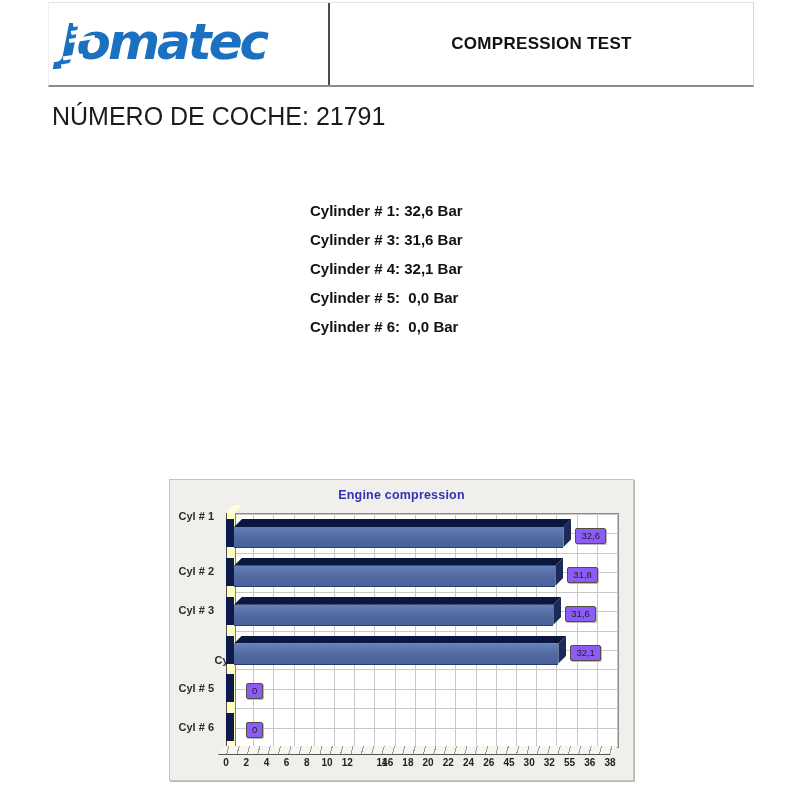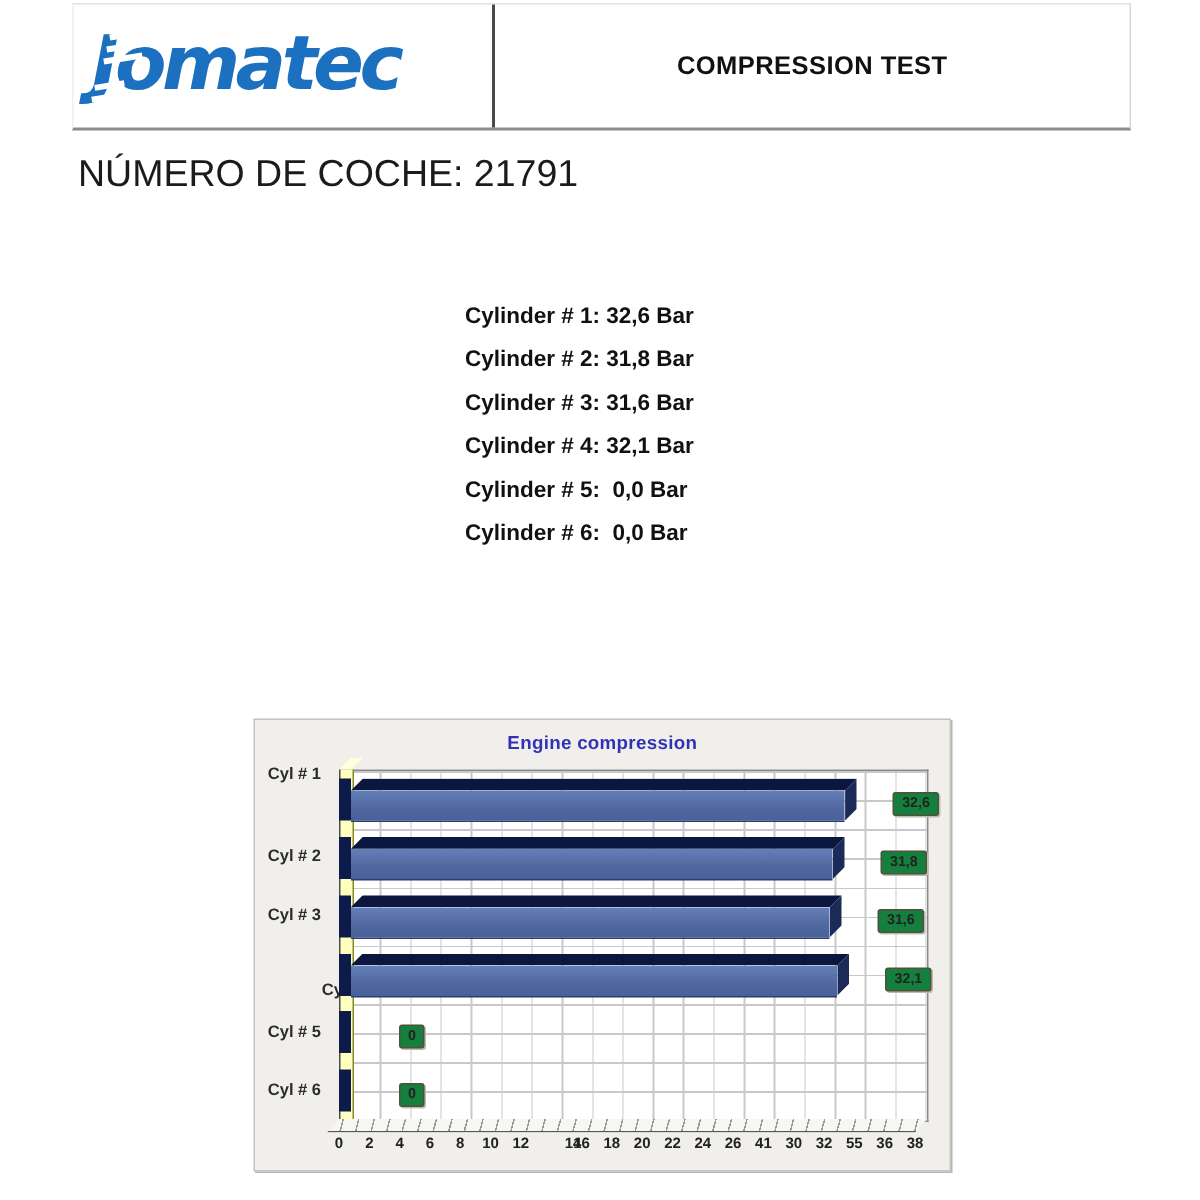--- a/index.html
+++ b/index.html
@@ -63,24 +63,23 @@
   }
   .bar-stub{position:absolute;background:#0d1b4a;}
   .bar-top{position:absolute;background:#0b173f;clip-path:polygon(8px 0,100% 0,calc(100% - 8px) 100%,0 100%);}
   .bar-face{
     position:absolute;height:20px;
     background:linear-gradient(#647fb9 0%,#52699f 55%,#47619c 100%);
     border-bottom:1px solid #2c3d6e;
   }
   .bar-right{position:absolute;background:#1b2a57;clip-path:polygon(100% 0,100% calc(100% - 8px),0 100%,0 8px);}
   .value-box{
-    position:absolute;background:#15803d;border:1px solid #50503c;border-radius:2px;
-    font-size:9.5px;font-weight:bold;color:#222;padding:2px 5px;line-height:10px;
+    position:absolute;background:#8b5cf6;border:1px solid #50503c;border-radius:2px;
+    font-size:9.5px;font-weight:normal;color:#222;padding:2px 5px;line-height:10px;
     box-shadow:1px 1px 0 #bdbcae;
-    margin-left:20px;
   }
   .x-tick{
     position:absolute;width:24px;text-align:center;
     font-size:10px;font-weight:bold;color:#222;
   }
 </style>
 </head>
 <body>
 
 <div class="header-box">
@@ -96,21 +95,20 @@
   <div class="header-divider"></div>
   <div class="title-cell">
     <span class="report-title">COMPRESSION TEST</span>
   </div>
 </div>
 
 <div class="car-number">NÚMERO DE COCHE: 21791</div>
 
 <div class="readings">
     <div class="reading-line">Cylinder # 1: 32,6 Bar</div>
-    <div class="reading-line">Cylinder # 2: 31,8 Bar</div>
     <div class="reading-line">Cylinder # 3: 31,6 Bar</div>
     <div class="reading-line">Cylinder # 4: 32,1 Bar</div>
     <div class="reading-line">Cylinder # 5:  0,0 Bar</div>
     <div class="reading-line">Cylinder # 6:  0,0 Bar</div>
   </div>
 
 <div class="chart-panel">
   <div class="chart-title">Engine compression</div>
   <div id="chart-body">
       <div class="backwall" style="left: 56px; top: 33px; width: 392px; height: 233px; background-image: repeating-linear-gradient(90deg, rgb(200, 200, 200) 0px, rgb(200, 200, 200) 1px, rgba(0, 0, 0, 0) 1px, rgba(0, 0, 0, 0) 20.2105px), repeating-linear-gradient(rgb(200, 200, 200) 0px, rgb(200, 200, 200) 1px, rgba(0, 0, 0, 0) 1px, rgba(0, 0, 0, 0) 19.4167px); background-position: 7px 0px, 0px 0px;"></div>
@@ -154,20 +152,20 @@
       <div class="x-tick" style="left: 124.842px; top: 277px;">8</div>
       <div class="x-tick" style="left: 145.053px; top: 277px;">10</div>
       <div class="x-tick" style="left: 165.263px; top: 277px;">12</div>
       <div class="x-tick" style="left: 200px; top: 277px;">14</div>
       <div class="x-tick" style="left: 205.684px; top: 277px;">16</div>
       <div class="x-tick" style="left: 225.895px; top: 277px;">18</div>
       <div class="x-tick" style="left: 246.105px; top: 277px;">20</div>
       <div class="x-tick" style="left: 266.316px; top: 277px;">22</div>
       <div class="x-tick" style="left: 286.526px; top: 277px;">24</div>
       <div class="x-tick" style="left: 306.737px; top: 277px;">26</div>
-      <div class="x-tick" style="left: 326.947px; top: 277px;">41</div>
+      <div class="x-tick" style="left: 326.947px; top: 277px;">45</div>
       <div class="x-tick" style="left: 347.158px; top: 277px;">30</div>
       <div class="x-tick" style="left: 367.368px; top: 277px;">32</div>
       <div class="x-tick" style="left: 387.579px; top: 277px;">55</div>
       <div class="x-tick" style="left: 407.789px; top: 277px;">36</div>
       <div class="x-tick" style="left: 428px; top: 277px;">38</div>
     </div>
 </div>
 
 </body></html>

